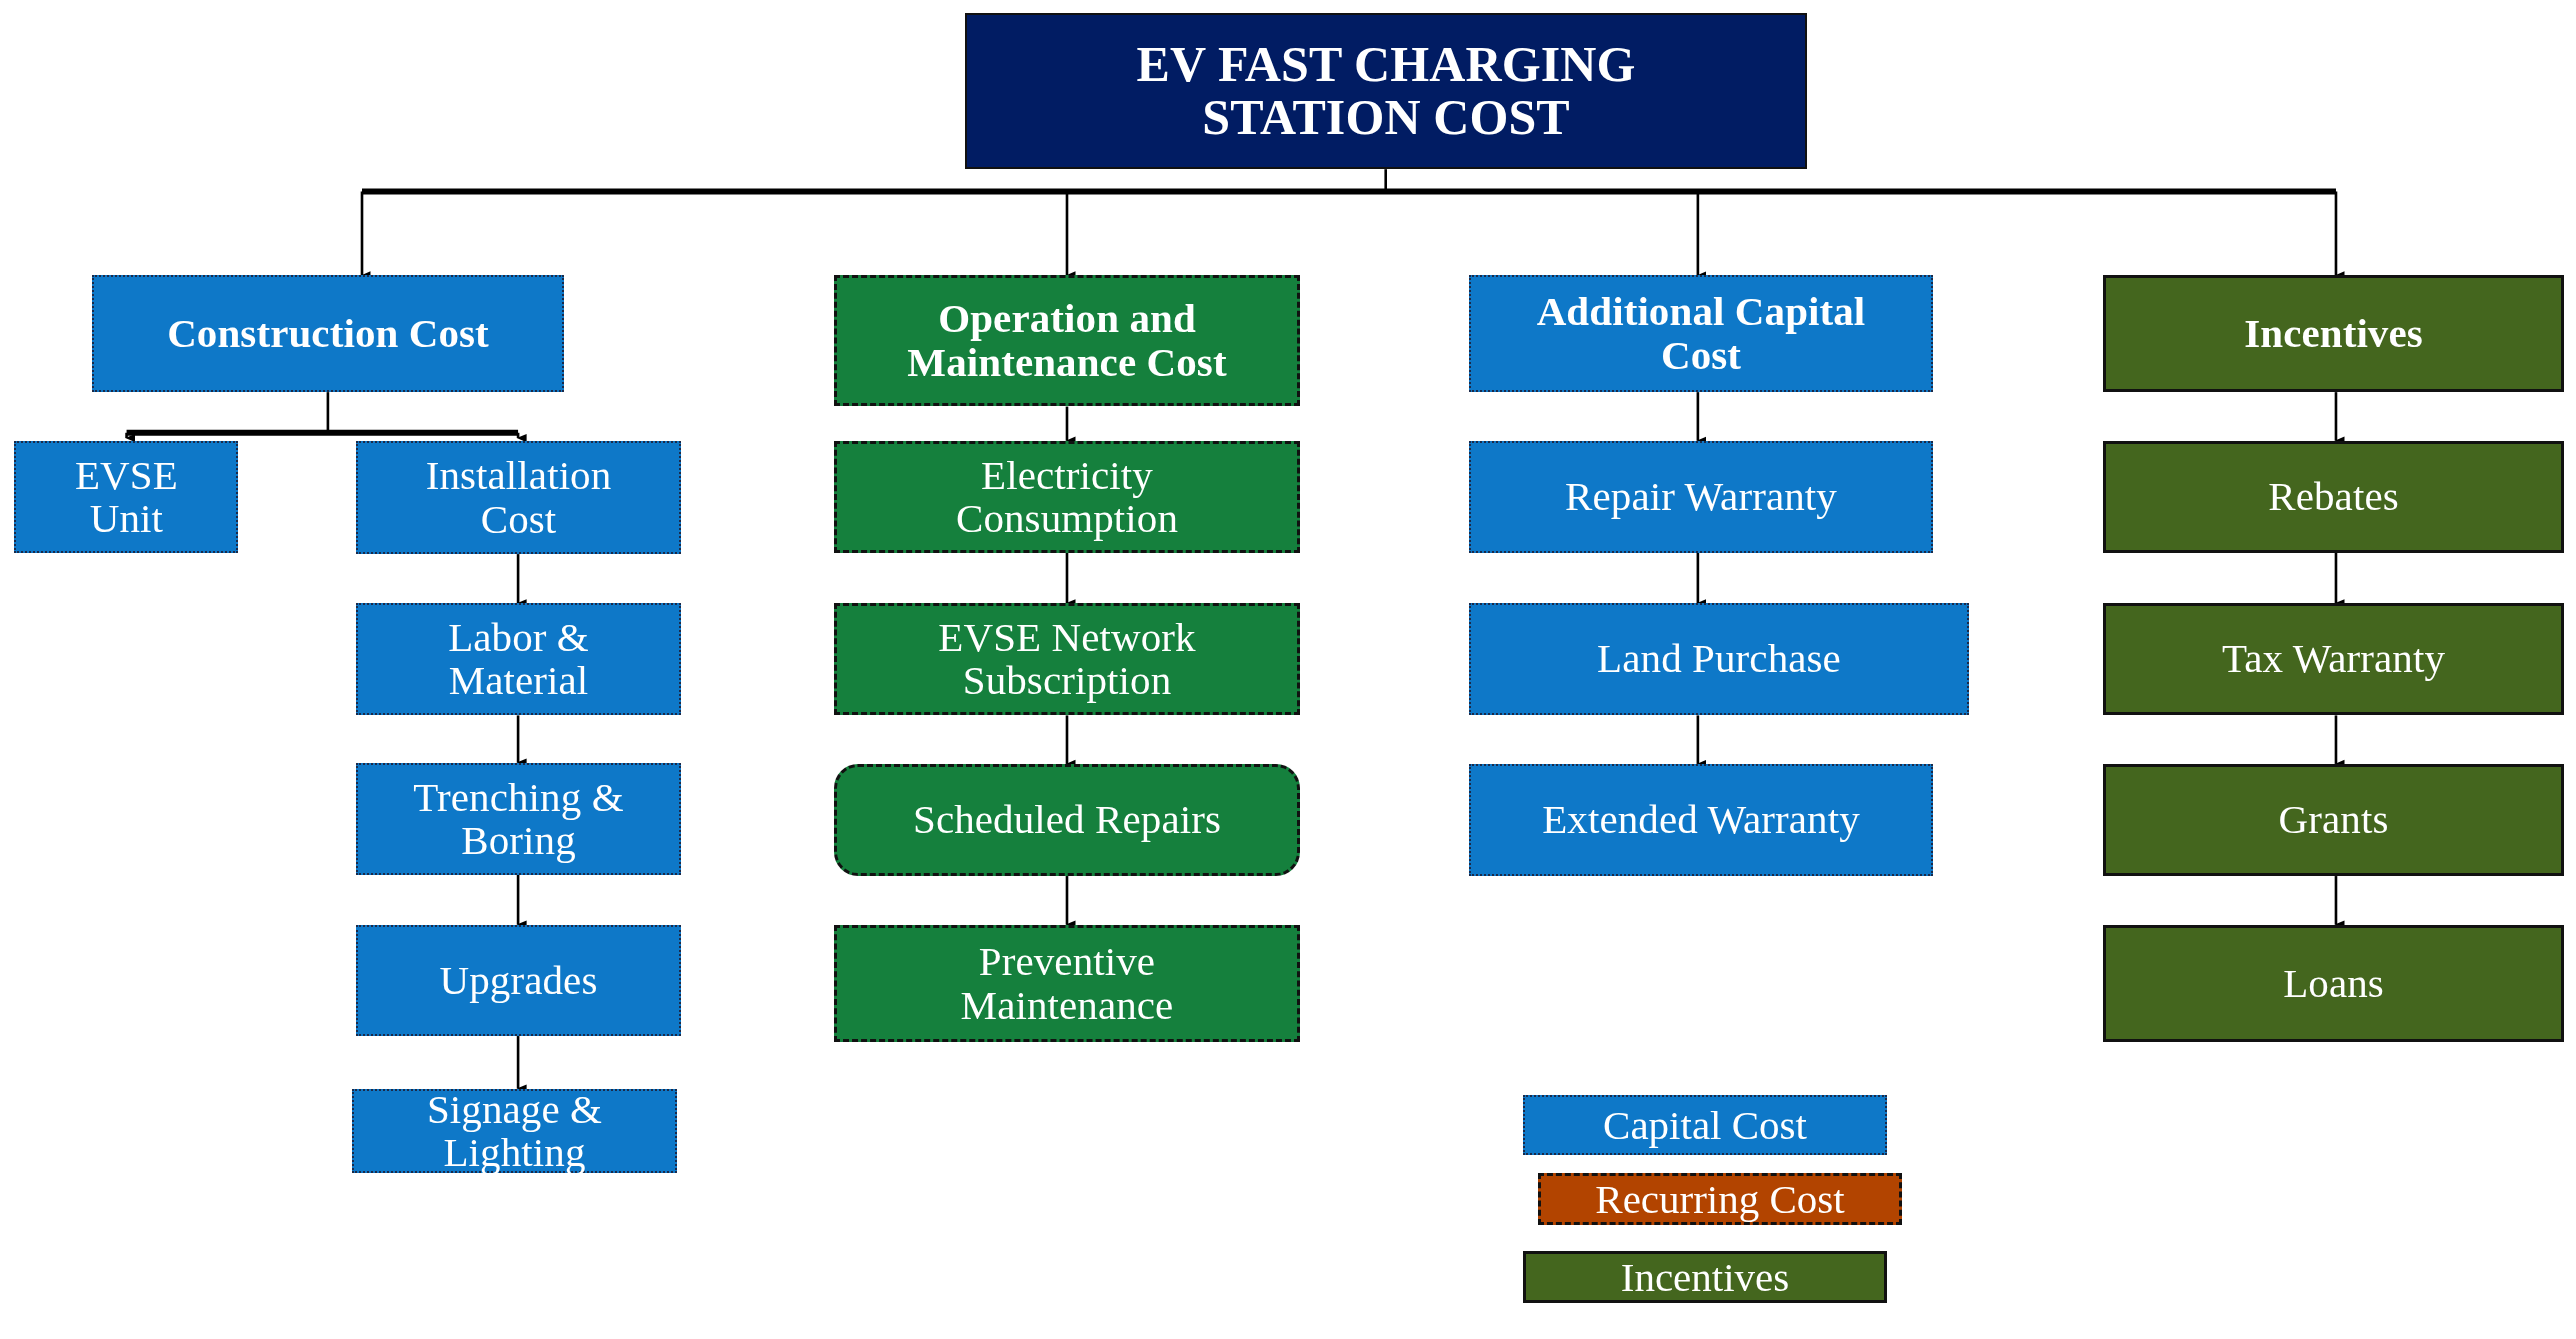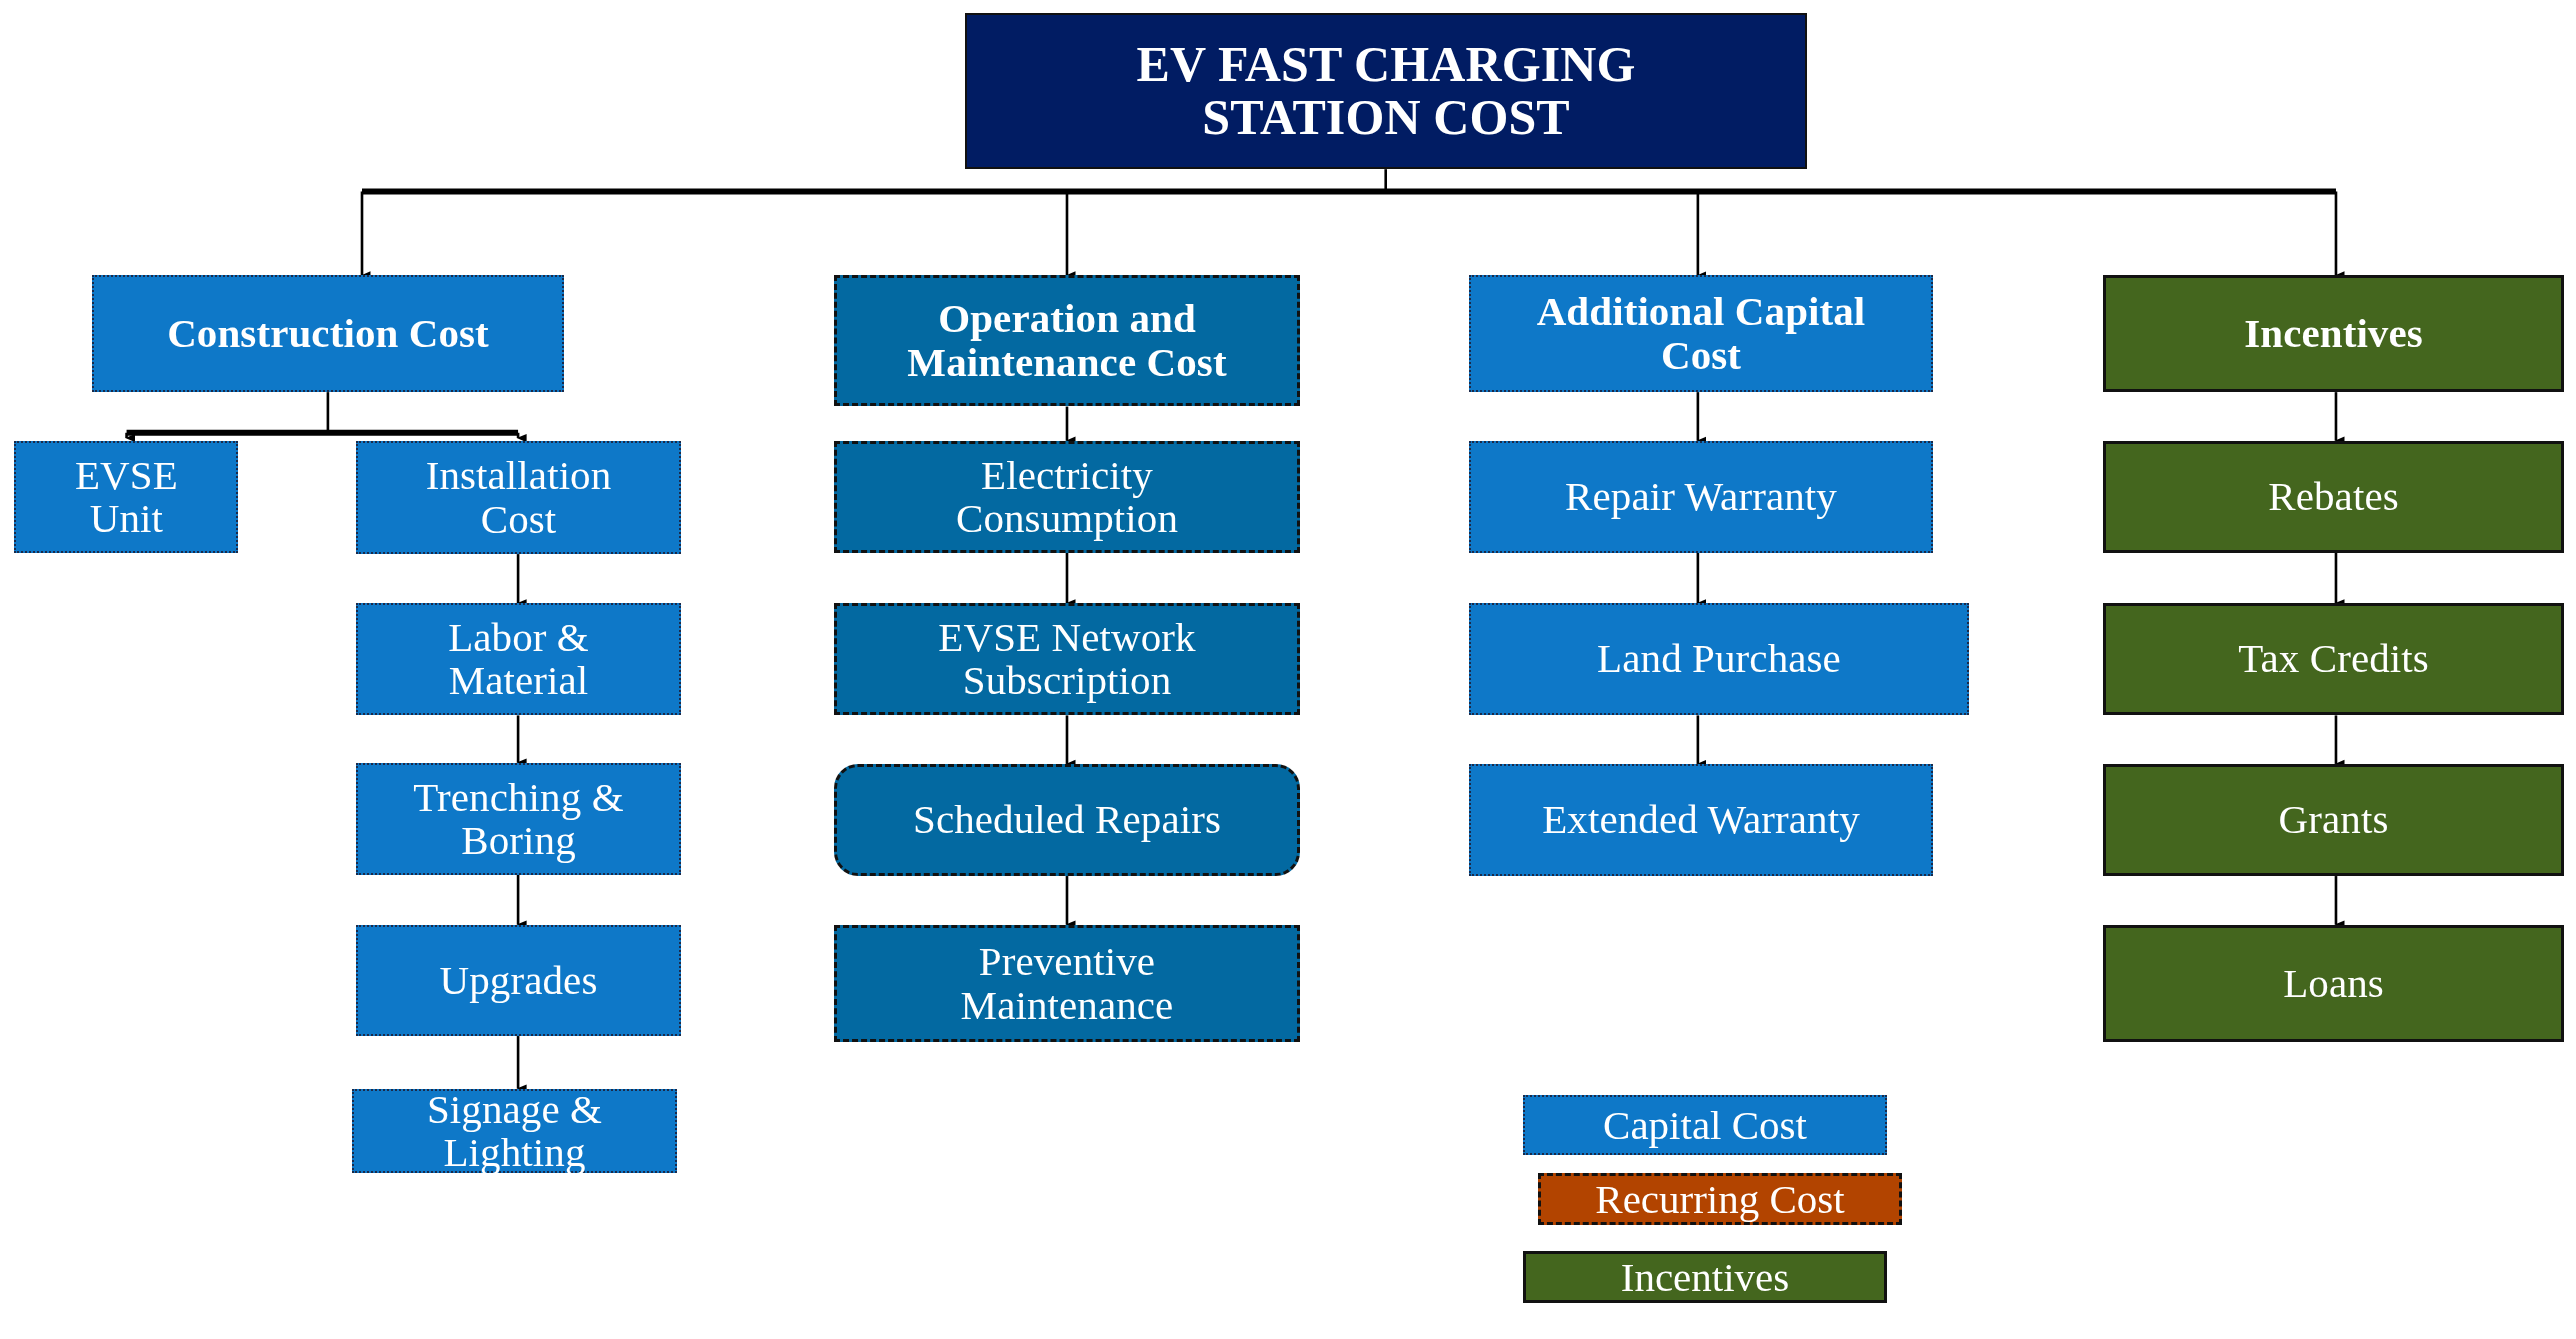--- a/index.html
+++ b/index.html
@@ -43,21 +43,21 @@
   }
 
   
   .node.capital {
     background: #0E78C8;
     border: 2px dotted #1a2a4a;
     font-size: 41px;
   }
   
   .node.recurring {
-    background: #0369a1;
+    background: #15803d;
     border: 3.3px dashed #111111;
     font-size: 41px;
   }
   
   .node.incentive {
     background: #44661E;
     border: 3.3px solid #111111;
     font-size: 41px;
   }
 
@@ -180,21 +180,21 @@
   <div class="node capital" style="left:1469px; top:441px; width:464px; height:112px;">Repair Warranty</div>
 
   <div class="node capital" style="left:1469px; top:603px; width:500px; height:112px;">Land Purchase</div>
 
   <div class="node capital" style="left:1469px; top:764px; width:464px; height:112px;">Extended Warranty</div>
 
   <div class="node incentive head" style="left:2103px; top:275px; width:461px; height:117px;">Incentives</div>
 
   <div class="node incentive" style="left:2103px; top:441px; width:461px; height:112px;">Rebates</div>
 
-  <div class="node incentive" style="left:2103px; top:603px; width:461px; height:112px;">Tax Credits</div>
+  <div class="node incentive" style="left:2103px; top:603px; width:461px; height:112px;">Tax Warranty</div>
 
   <div class="node incentive" style="left:2103px; top:764px; width:461px; height:112px;">Grants</div>
 
   <div class="node incentive" style="left:2103px; top:925px; width:461px; height:117px;">Loans</div>
 
   <div class="legend-item capital" style="left:1523px; top:1095px; width:364px; height:60px;">Capital Cost</div>
 
   <div class="legend-item recurring" style="left:1523px; top:1173px; width:364px; height:52px;margin-left:15px;">Recurring Cost</div>
 
   <div class="legend-item incentive" style="left:1523px; top:1251px; width:364px; height:52px;">Incentives</div>

